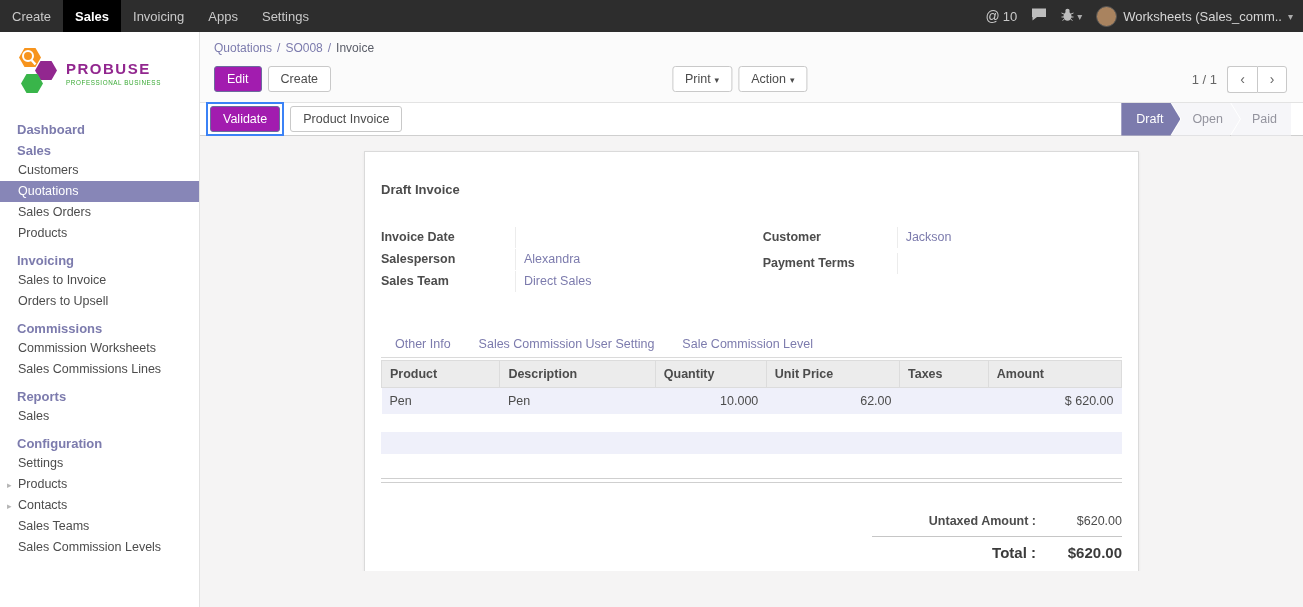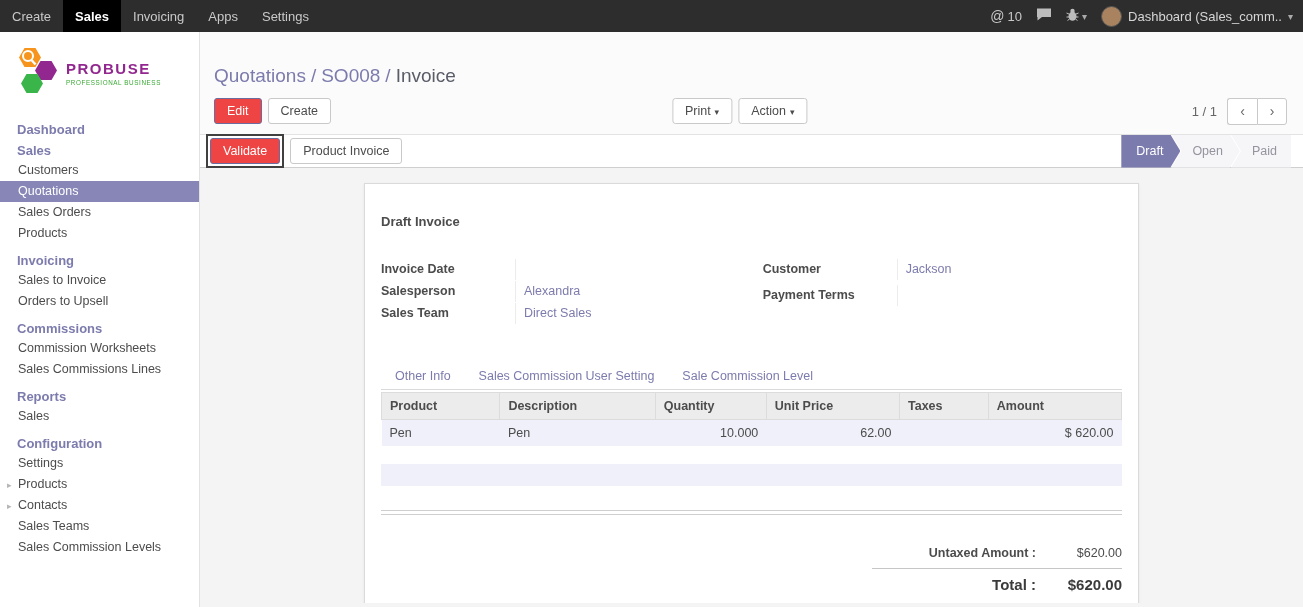--- a/index.html
+++ b/index.html
@@ -32,44 +32,44 @@
                   cursor:pointer; margin-top:5px; }
   .side-heading.tight { margin-top:0; }
   .side-item { font-size:12.5px; color:#4c4c4c; padding:3px 10px 4px 18px; cursor:pointer;
                position:relative; line-height:14px; }
   .side-item.active { background:#8786b7; color:#fff; }
   .expand-arrow { position:absolute; left:7px; top:4px; font-size:9px; color:#b5b5b5; }
 
   
   .main { position:absolute; top:32px; left:200px; right:0; bottom:0; background:#f5f4f4; }
   .control-panel { background:#fbfbfb; padding:9px 16px 9px 14px; }
-  .breadcrumb { font-size:19px; color:#7c7bad;margin-top:24px; }
+  .breadcrumb { font-size:12px; color:#7c7bad; }
   .bc-link { color:#7c7bad; cursor:pointer; }
   .bc-sep { color:#7c7bad; margin:0 5px; }
   .bc-current { color:#5a5d68; }
   .cp-row { display:flex; align-items:center; margin-top:10px; position:relative; height:28px; }
   .btn { font-size:12.5px; padding:5px 12px; border:1px solid #c9c9c9; border-radius:3px;
          background:#fff; color:#4c4c4c; cursor:pointer; font-family:inherit; }
-  .btn-primary { background:#ef4444; border-color:#6c6b9d; color:#fff; }
+  .btn-primary { background:#a21caf; border-color:#6c6b9d; color:#fff; }
   .left-btns { display:flex; gap:6px; }
   .center-btns { position:absolute; left:50%; transform:translateX(-58%); display:flex; gap:6px; }
   .btn .caret2 { font-size:9px; margin-left:4px; color:inherit; }
   .pager { margin-left:auto; display:flex; align-items:center; gap:10px; color:#666;
            font-size:13px; }
   .pager-btns { display:flex; }
   .pager-btn { width:30px; height:27px; border:1px solid #c9c9c9; background:#fff; color:#666;
                font-size:14px; line-height:25px; text-align:center; cursor:pointer; }
   .pager-btn.prev { border-radius:3px 0 0 3px; border-right:none; }
   .pager-btn.next { border-radius:0 3px 3px 0; }
 
   
   .statusbar { display:flex; align-items:center; background:#fff; height:34px;
                border-top:1px solid #e3e3e3; border-bottom:1px solid #cfcfcf;
                padding-left:6px; }
-  .annotation { border:2px solid #404040; padding:2px; margin-right:6px; display:inline-block; }
+  .annotation { border:2px solid #3b82f6; padding:2px; margin-right:6px; display:inline-block; }
   .states { margin-left:auto; display:flex; height:33px; margin-right:12px; }
   .state { height:33px; line-height:33px; padding:0 17px 0 21px; background:#f6f6f9;
            color:#94949e; font-size:12.5px; cursor:pointer; margin-left:-9px;
            clip-path:polygon(0 0,calc(100% - 10px) 0,100% 50%,calc(100% - 10px) 100%,0 100%,10px 50%); }
   .state.first { clip-path:polygon(0 0,calc(100% - 10px) 0,100% 50%,calc(100% - 10px) 100%,0 100%);
                  margin-left:9px; padding-left:15px; }
   .state.last { clip-path:polygon(0 0,100% 0,100% 100%,0 100%,10px 50%); padding-right:14px; }
   .state.active { background:#7c7bad; color:#fff; }
 
   
@@ -138,21 +138,21 @@
         <svg width="13" height="13" viewBox="0 0 13 13">
             <circle cx="6.5" cy="3" r="2.2" fill="#bdbdbd"></circle>
             <ellipse cx="6.5" cy="8.3" rx="4" ry="4.5" fill="#bdbdbd"></ellipse>
             <path d="M0.5 5l2.5 1M0.5 9h2.5M1.5 12.5l2-1.5M12.5 5l-2.5 1M12.5 9h-2.5M11.5 12.5l-2-1.5" stroke="#bdbdbd" stroke-width="1" fill="none"></path>
           </svg>
       </span>
       <span class="caret">▾</span>
     </div>
     <div class="user-menu">
       <span class="avatar"></span>
-      <span>Dashboard (Sales_comm..</span>
+      <span>Worksheets (Sales_comm..</span>
       <span class="caret">▾</span>
     </div>
   </div>
 </div>
 
 <div class="sidebar">
   <div class="logo-box">
     <span>
       <svg width="46" height="54" viewBox="0 0 46 54">
         <polygon points="10.5,4 21.5,4 27,13.5 21.5,23 10.5,23 5,13.5" fill="#f7941d"></polygon>

